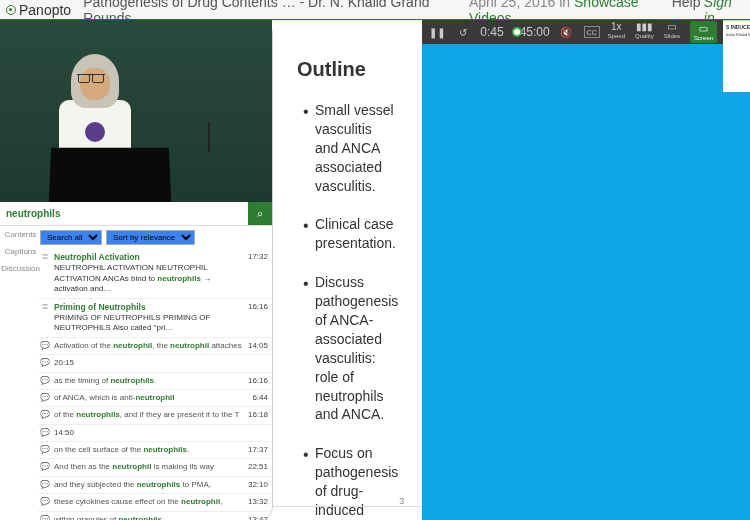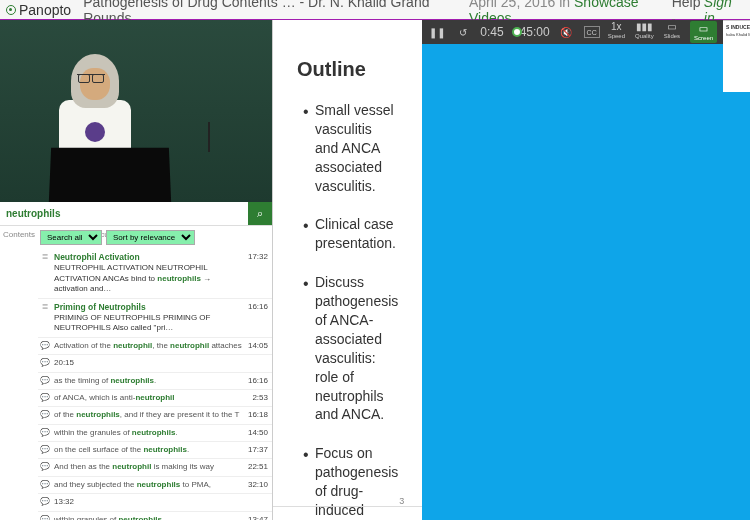--- a/index.html
+++ b/index.html
@@ -12,44 +12,44 @@
 .header .title { color: #555; }
 .header .date { margin-left: 12px; color: #888; }
 .header .showcase { color: #2e7d32; }
 .header .spacer { flex: 1; }
 .header .help { color: #555; margin-right: 0; }
 .header .help::after { content: " ▾"; font-size:7px;}
 .header .signin { color: #2e7d32; font-style: italic; }
 
 .main { display: flex; height: 500px; }
 
-.left { width: 305px; display: flex; flex-direction: column; border-right: 1px solid #ccc; }
+.left { width: 305px; display: flex; flex-direction: column; border-right: 1px solid #ccc; border-radius: 14px; }
 .video { width: 272px; height: 182px; background: linear-gradient(180deg,#2a4a3d 0%, #1e3a2f 100%); position: relative; overflow:hidden;}
 .podium { position:absolute; bottom:0; left:50px; width:120px; height:55px; background:#0a0a0a; transform: perspective(200px) rotateX(8deg); }
 .person { position:absolute; left:63px; top:28px; width:68px; height:100px; }
 .person .hijab { width:48px; height:54px; background:#c8c4b8; border-radius: 50% 50% 30% 30%; position:absolute; left:8px; top:6px; }
 .person .hijab::after{content:"";position:absolute;width:30px;height:32px;background:#d4aa7d;border-radius:45%;left:9px;top:14px;}
 .person .glasses{position:absolute;left:14px;top:26px;width:28px;height:7px;border-top:1px solid #333;}
 .person .glasses::before,.person .glasses::after{content:"";position:absolute;width:10px;height:7px;border:1px solid #333;border-radius:2px;top:-1px;}
 .person .glasses::before{left:1px;} .person .glasses::after{right:1px;}
 .person .coat { width:72px; height:62px; background:#f5f5f0; position:absolute; top:52px; left:-4px; border-radius: 10px 10px 0 0;}
 .person .coat::before{content:"";position:absolute;width:20px;height:20px;border-radius:50%;background:#5a3d8a;left:26px;top:22px;}
 .mic{position:absolute;bottom:50px;right:62px;width:2px;height:30px;background:#222;}
 
 .search-row { display: flex; height: 24px; border-bottom: 1px solid #ddd; }
 .search-row input { flex: 1; border: none; padding: 0 6px; font-size: 10px; color: #2e7d32; font-weight: bold; outline: none; }
 .search-btn { width: 24px; background: #2e7d32; color: #fff; display: flex; align-items: center; justify-content: center; font-size: 11px; }
 
 .below-search { display: flex; flex: 1; overflow: hidden; }
-.tabs { width: 38px; display: flex; flex-direction: row; font-size: 8px; color: #888; padding-top: 4px; gap:8px;}
+.tabs { width: 38px; display: flex; flex-direction: column; font-size: 8px; color: #888; padding-top: 4px; gap:8px;align-items:center;}
 .tabs div { padding-left: 3px; cursor:pointer;}
 
 .results-col { flex: 1; display: flex; flex-direction: column; overflow: hidden; }
 .filter-row { display: flex; gap: 4px; padding: 4px 2px; }
-.filter-row select { font-size: 8px; border: 1px solid #aaa; padding: 1px 2px; background:#86efac;}
+.filter-row select { font-size: 8px; border: 1px solid #aaa; padding: 1px 2px; background:#3b82f6;}
 
 .results { flex: 1; overflow-y: auto; }
 .result { display: flex; padding: 3px 4px 3px 2px; border-bottom: 1px solid #eee; font-size: 8px; line-height: 1.3; gap: 4px; }
 .result .ricon { width: 10px; flex-shrink: 0; color: #aaa; font-size:8px; text-align:center;}
 .result .rtext { flex: 1; color: #555; overflow:hidden;}
 .result .rtime { color: #444; flex-shrink: 0; }
 .kw { color: #2e7d32; font-weight: bold; }
 .result.top .rtext { color: #333; }
 .result.top .hd { color: #2e7d32; font-weight: bold; font-size:8.5px;}
 
@@ -147,49 +147,49 @@
               <div class="rtime">20:15</div>
             </div>
             <div class="result">
               <div class="ricon">💬</div>
               <div class="rtext">as the timing of <span class="kw">neutrophils</span>.</div>
               <div class="rtime">16:16</div>
             </div>
             <div class="result">
               <div class="ricon">💬</div>
               <div class="rtext">of ANCA, which is anti-<span class="kw">neutrophil</span></div>
-              <div class="rtime">2:53</div>
+              <div class="rtime">6:44</div>
             </div>
             <div class="result">
               <div class="ricon">💬</div>
               <div class="rtext">of the <span class="kw">neutrophils</span>, and if they are present it to the T</div>
               <div class="rtime">16:18</div>
             </div>
             <div class="result">
               <div class="ricon">💬</div>
-              <div class="rtext">within the granules of <span class="kw">neutrophils</span>.</div>
               <div class="rtime">14:50</div>
             </div>
             <div class="result">
               <div class="ricon">💬</div>
               <div class="rtext">on the cell surface of the <span class="kw">neutrophils</span>.</div>
               <div class="rtime">17:37</div>
             </div>
             <div class="result">
               <div class="ricon">💬</div>
               <div class="rtext">And then as the <span class="kw">neutrophil</span> is making its way</div>
               <div class="rtime">22:51</div>
             </div>
             <div class="result">
               <div class="ricon">💬</div>
               <div class="rtext">and they subjected the <span class="kw">neutrophils</span> to PMA,</div>
               <div class="rtime">32:10</div>
             </div>
             <div class="result">
               <div class="ricon">💬</div>
+              <div class="rtext">these cytokines cause effect on the <span class="kw">neutrophil</span>,</div>
               <div class="rtime">13:32</div>
             </div>
             <div class="result">
               <div class="ricon">💬</div>
               <div class="rtext">within granules of <span class="kw">neutrophils</span>.</div>
               <div class="rtime">13:47</div>
             </div>
           </div>
       </div>
     </div>

